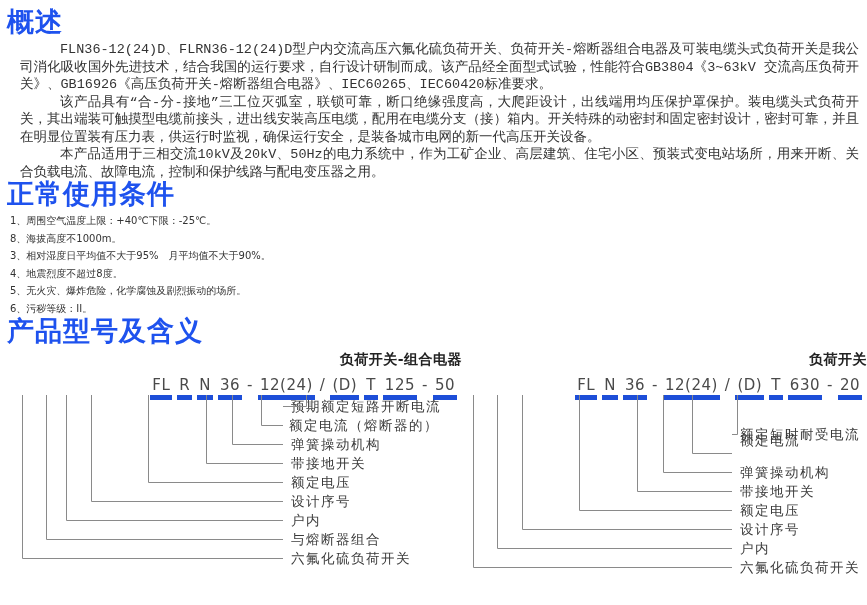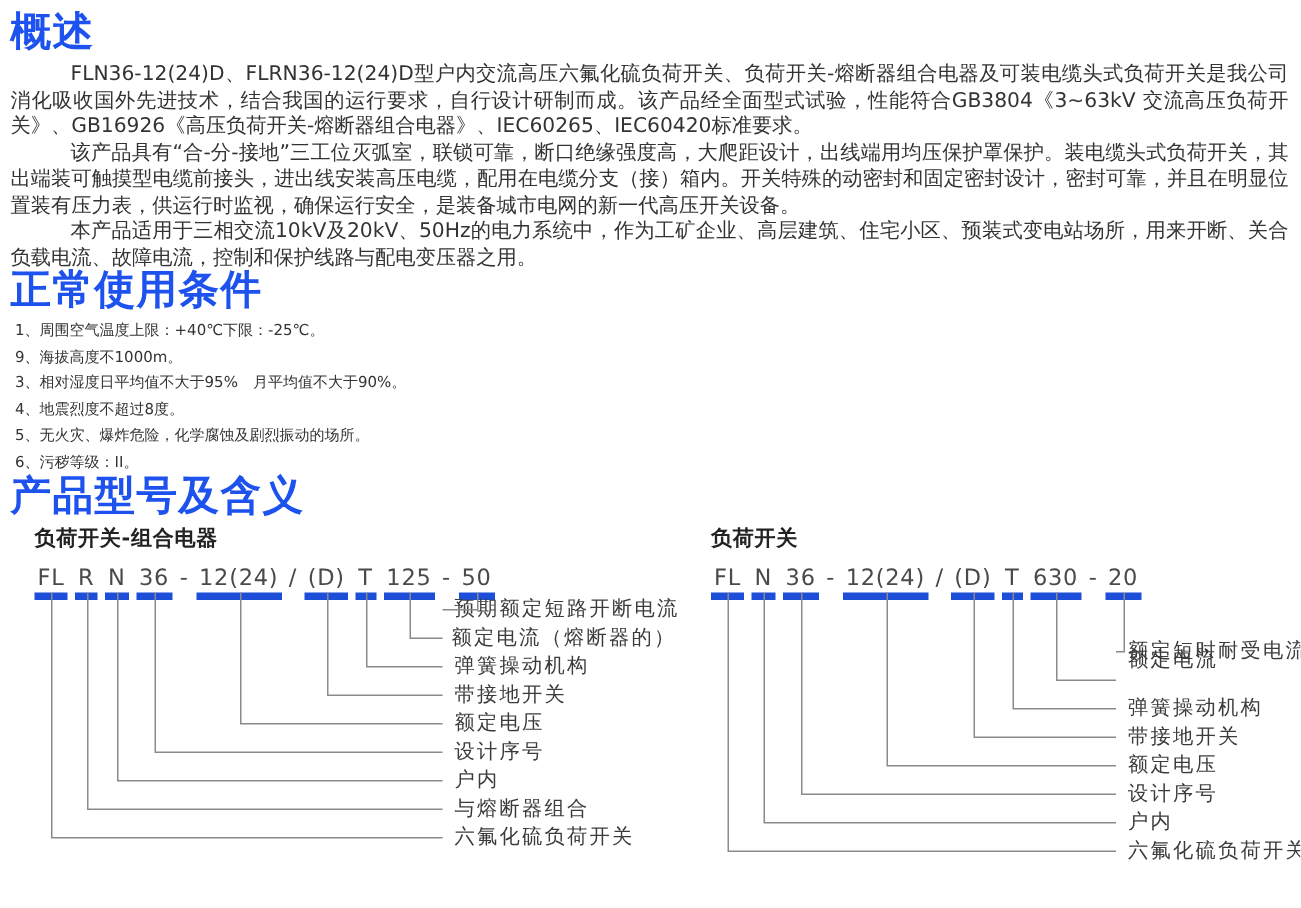--- a/index.html
+++ b/index.html
@@ -22,37 +22,39 @@
     font-size:27px;
     font-weight:bold;
     line-height:26px;
     letter-spacing:1px;
     color:var(--heading-blue);
   }
   .sec-overview{padding-top:9px;}
   .sec-conditions{margin-top:25px;}
   .sec-models{margin-top:14px;}
   .body-text{
-    margin:6px 8px 0 7px;
+    margin:6px 8px 0 20px;
     font-size:13.5px;
     line-height:17.5px;
     text-align:justify;
+    font-family:Liberation Mono, monospace;
   }
   .body-text p{margin:0;text-indent:40px;}
   .cond-list{
     list-style:none;
     margin:5px 0 0 0;
     padding:0 0 0 10px;
     font-size:10px;
     line-height:17.6px;
   }
   .diagram-row{
     display:flex;
     margin-top:8px;
-    padding-left:23px;
+    padding-left:11px;
+    text-align:right;
   }
   .diagram{position:relative;height:228px;}
   .d-left{width:451px;}
   .d-right{flex:1;}
   .dg-title{
     font-size:14px;
     font-weight:bold;
     line-height:15px;
     color:#222222;
     margin:0 0 9px 0;
@@ -87,21 +89,21 @@
   <div class="body-text" id="overview-paras">
       <p>FLN36-12(24)D、FLRN36-12(24)D型户内交流高压六氟化硫负荷开关、负荷开关-熔断器组合电器及可装电缆头式负荷开关是我公司消化吸收国外先进技术，结合我国的运行要求，自行设计研制而成。该产品经全面型式试验，性能符合GB3804《3~63kV 交流高压负荷开关》、GB16926《高压负荷开关-熔断器组合电器》、IEC60265、IEC60420标准要求。</p>
       <p>该产品具有“合-分-接地”三工位灭弧室，联锁可靠，断口绝缘强度高，大爬距设计，出线端用均压保护罩保护。装电缆头式负荷开关，其出端装可触摸型电缆前接头，进出线安装高压电缆，配用在电缆分支（接）箱内。开关特殊的动密封和固定密封设计，密封可靠，并且在明显位置装有压力表，供运行时监视，确保运行安全，是装备城市电网的新一代高压开关设备。</p>
       <p>本产品适用于三相交流10kV及20kV、50Hz的电力系统中，作为工矿企业、高层建筑、住宅小区、预装式变电站场所，用来开断、关合负载电流、故障电流，控制和保护线路与配电变压器之用。</p>
     </div>
 
   <h2 class="sec sec-conditions">正常使用条件</h2>
 
   <ul class="cond-list" id="cond-list">
       <li>1、周围空气温度上限：+40℃下限：-25℃。</li>
-      <li>9、海拔高度不1000m。</li>
+      <li>8、海拔高度不1000m。</li>
       <li>3、相对湿度日平均值不大于95%　月平均值不大于90%。</li>
       <li>4、地震烈度不超过8度。</li>
       <li>5、无火灾、爆炸危险，化学腐蚀及剧烈振动的场所。</li>
       <li>6、污秽等级：II。</li>
     </ul>
 
   <h2 class="sec sec-models">产品型号及含义</h2>
 
   <div class="diagram-row">
     <div class="diagram d-left">

